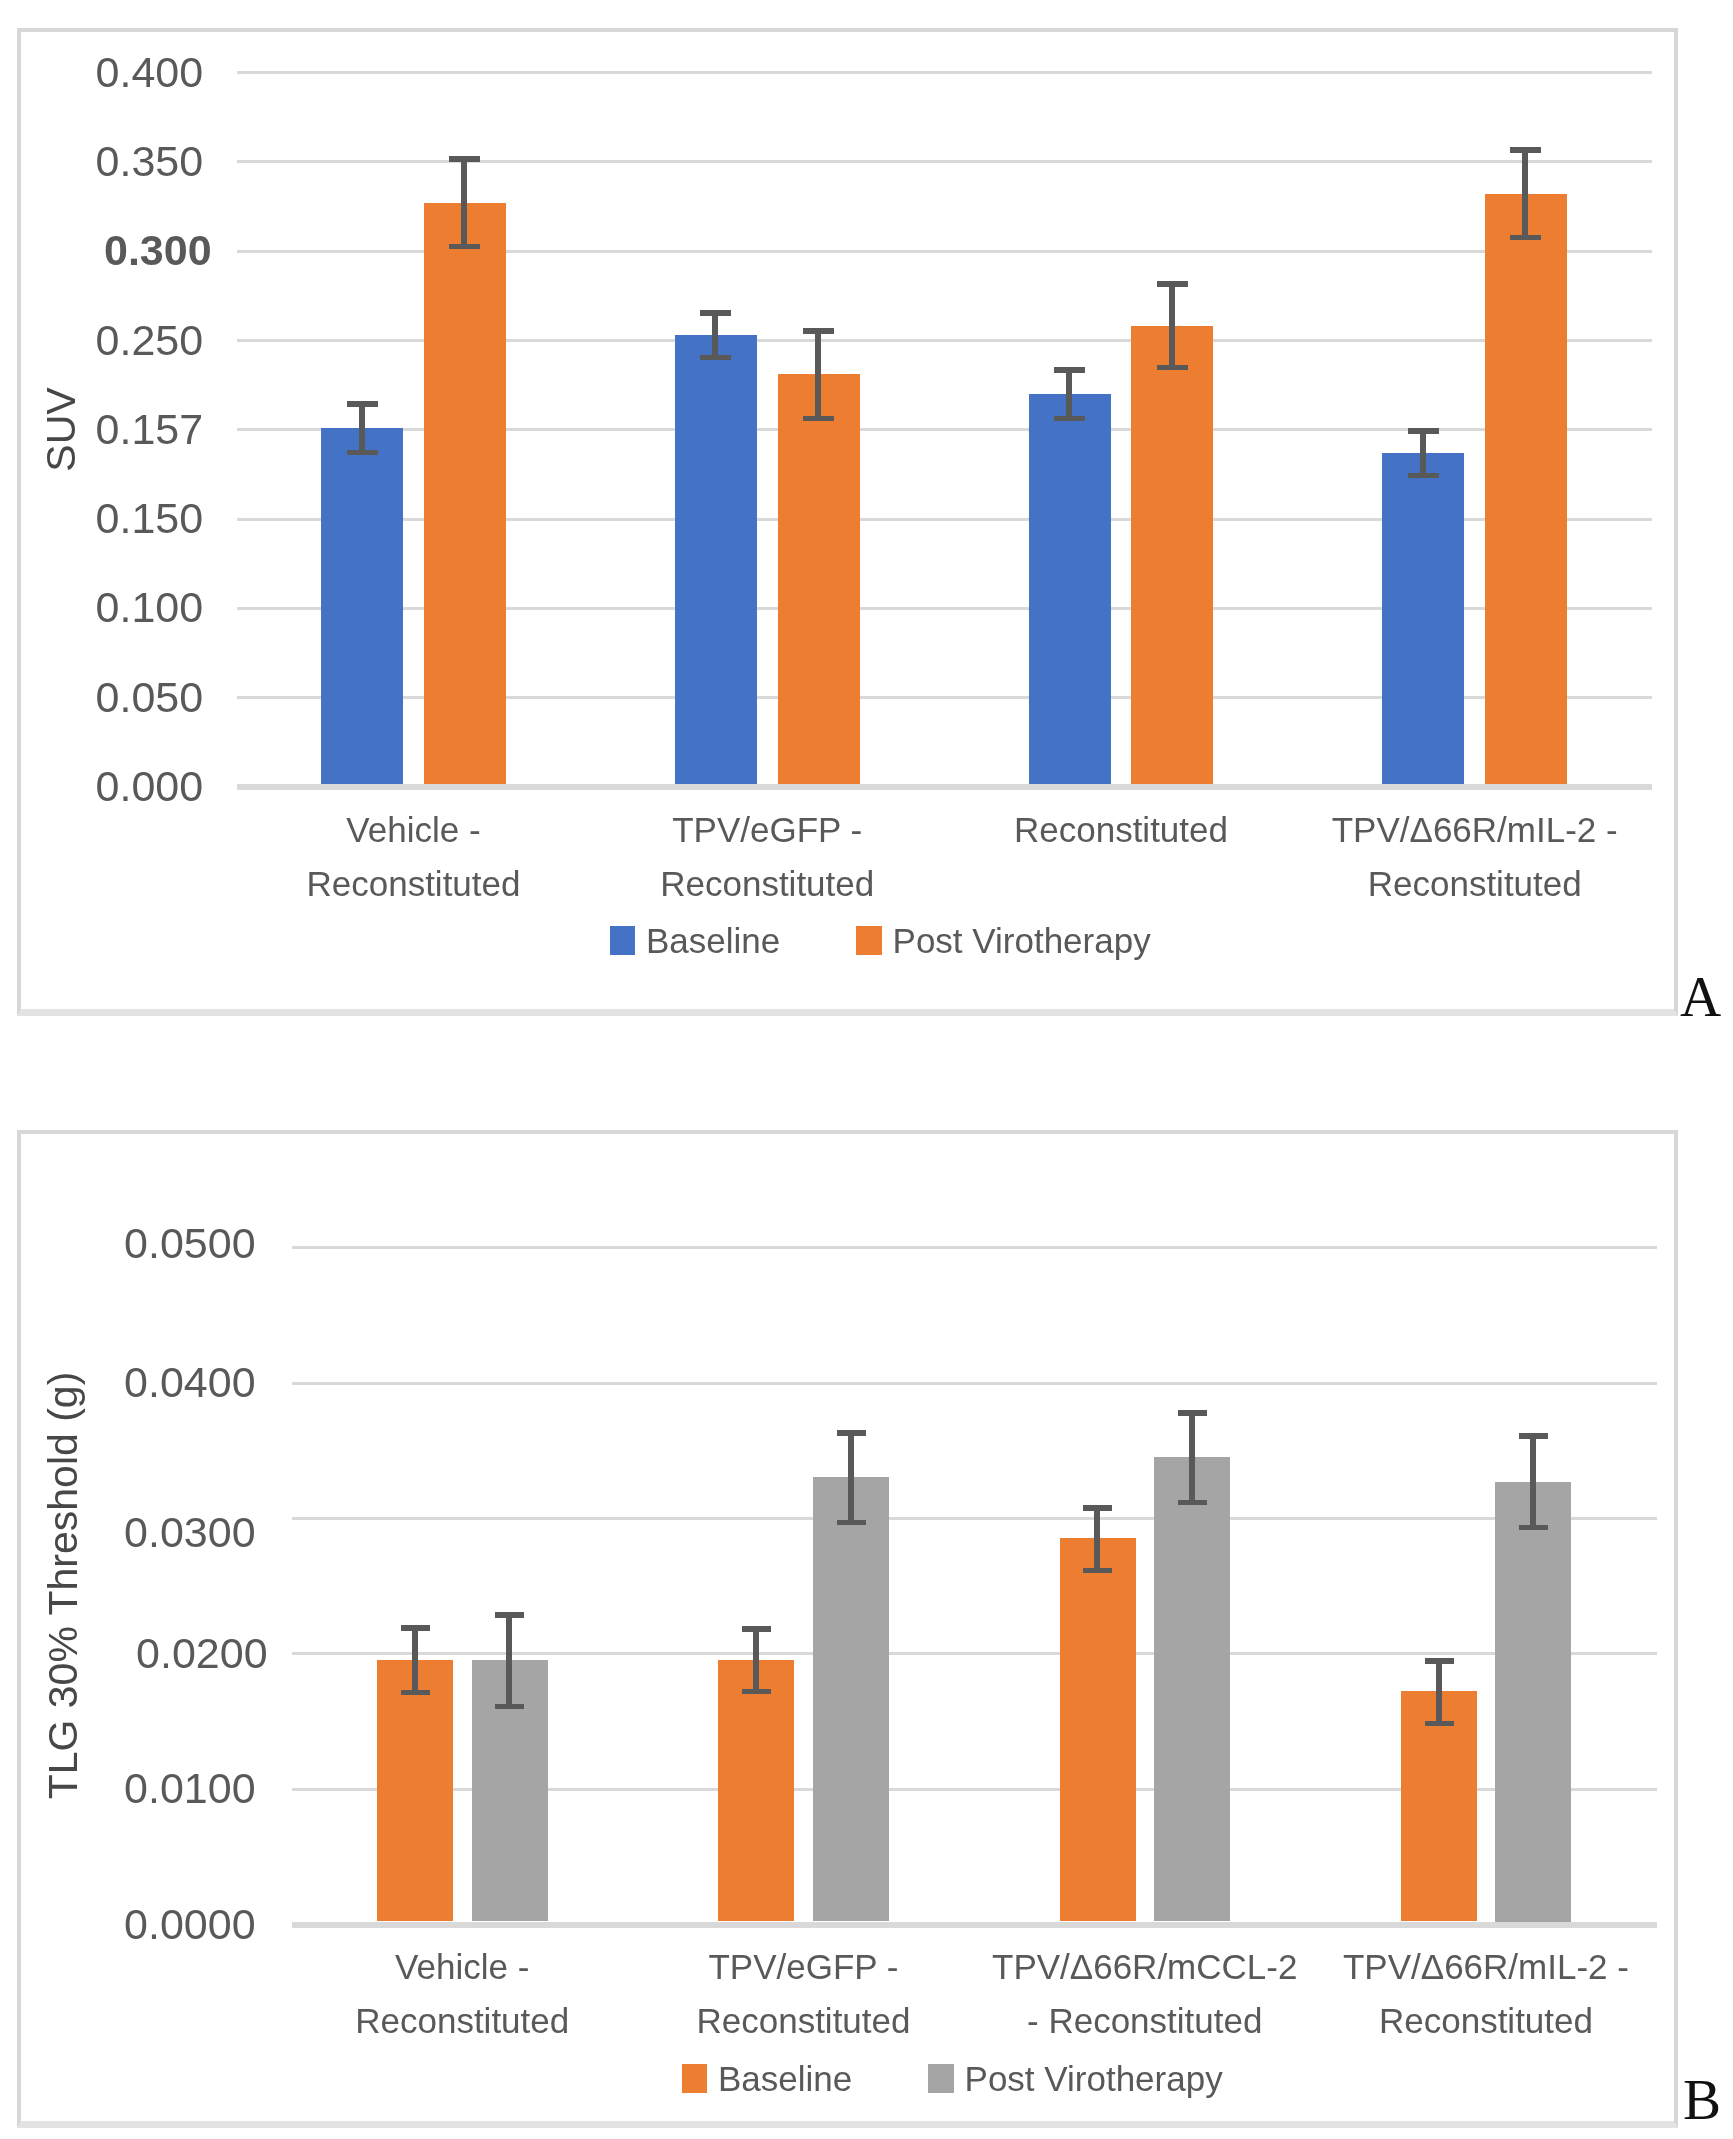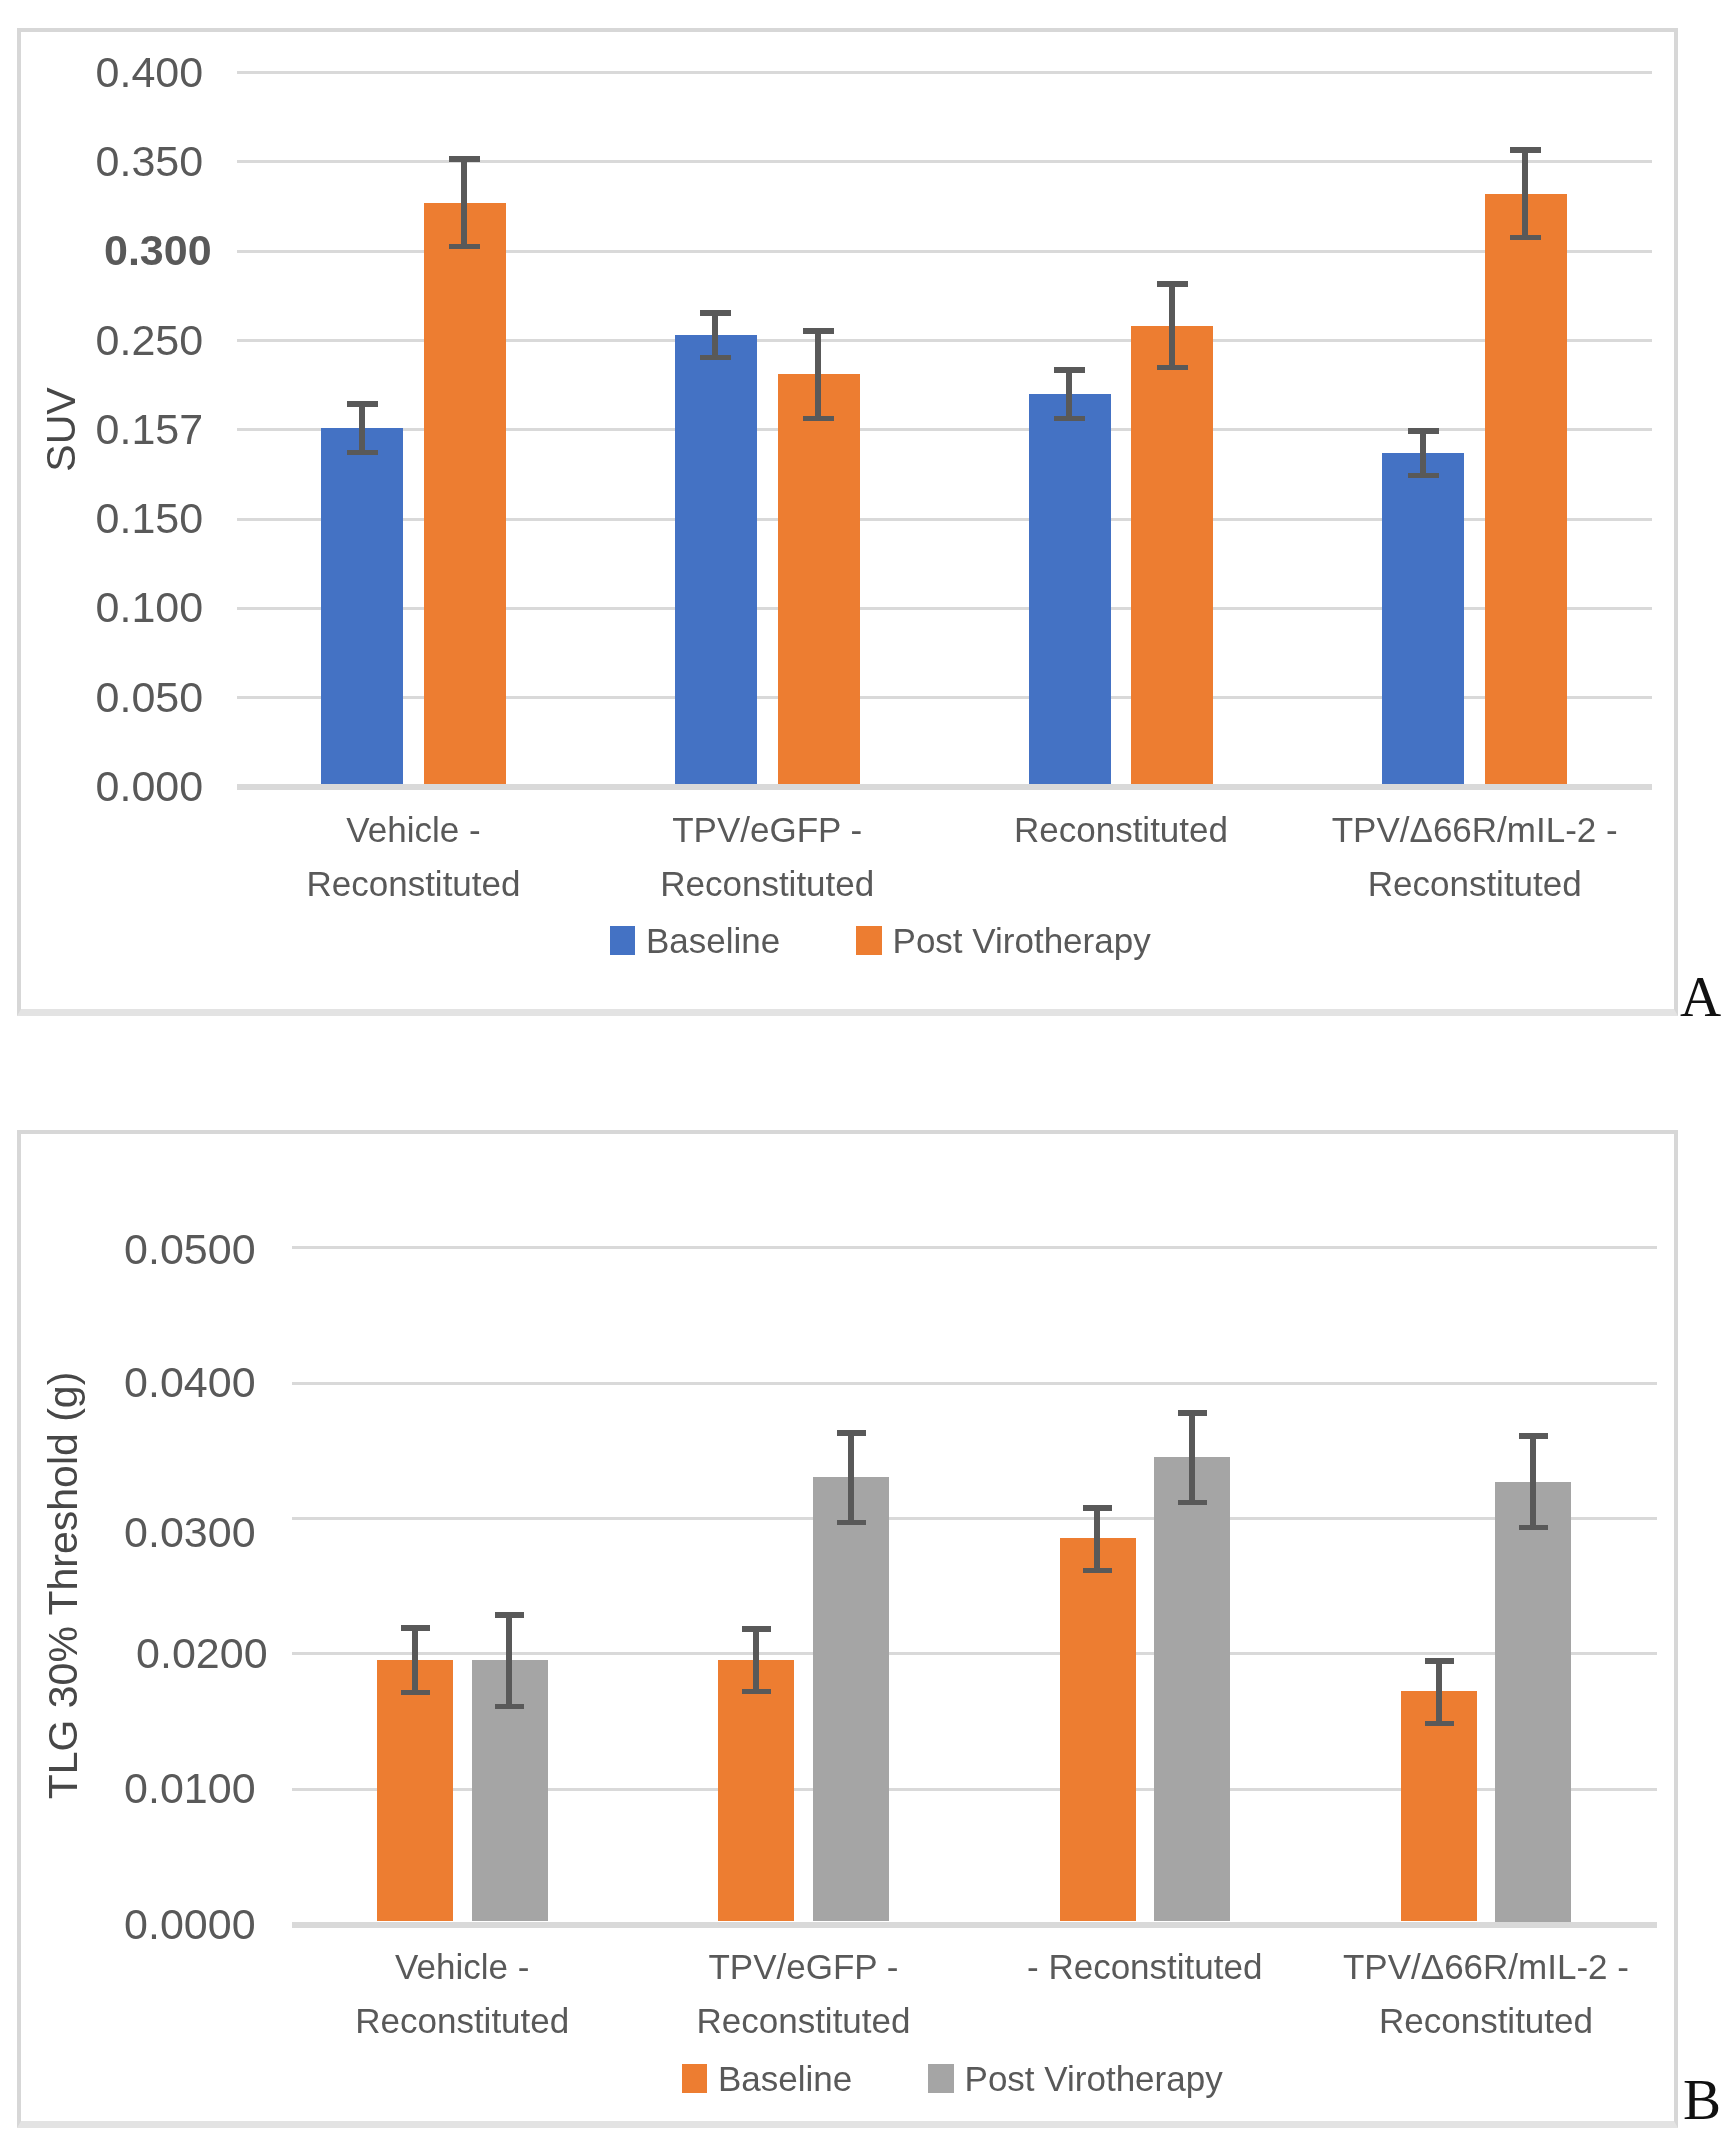--- a/index.html
+++ b/index.html
@@ -146,21 +146,21 @@
           <div class="legend-swatch" style="background: rgb(237, 125, 49);"></div>
           <div class="legend-label">Post Virotherapy</div>
         </div>
       </div>
   </section>
 
   <section class="panel" id="panel-b">
     <div class="y-title" id="ytitle-b" style="left: -400px; top: 425px;">TLG 30% Threshold (g)</div>
     <div id="plot-b">
         <div class="grid-line" style="left: 271px; width: 1365px; top: 112px;"></div>
-        <div class="tick-label" style="left: 69px; width: 166px; top: 89px;">0.0500</div>
+        <div class="tick-label" style="left: 69px; width: 166px; top: 83px;">0.0500</div>
         <div class="grid-line" style="left: 271px; width: 1365px; top: 248px;"></div>
         <div class="tick-label" style="left: 69px; width: 166px; top: 222px;">0.0400</div>
         <div class="grid-line" style="left: 271px; width: 1365px; top: 383px;"></div>
         <div class="tick-label" style="left: 69px; width: 166px; top: 372px;">0.0300</div>
         <div class="grid-line" style="left: 271px; width: 1365px; top: 518px;"></div>
         <div class="tick-label" style="left: 81px; width: 166px; top: 493px;">0.0200</div>
         <div class="grid-line" style="left: 271px; width: 1365px; top: 654px;"></div>
         <div class="tick-label" style="left: 69px; width: 166px; top: 628px;">0.0100</div>
         <div class="axis-line" style="left: 271px; width: 1365px; top: 788px;"></div>
         <div class="tick-label" style="left: 69px; width: 166px; top: 764px;">0.0000</div>
@@ -216,20 +216,21 @@
     <div class="x-labels" id="xlabels-b" style="left: 271px; top: 806px; width: 1365px;">
         <div class="cat-label">
           <div>Vehicle -</div>
           <div>Reconstituted</div>
         </div>
         <div class="cat-label">
           <div>TPV/eGFP -</div>
           <div>Reconstituted</div>
         </div>
         <div class="cat-label">
+          <div>TPV/Δ66R/mCCL-2</div>
           <div>- Reconstituted</div>
         </div>
         <div class="cat-label">
           <div>TPV/Δ66R/mIL-2 -</div>
           <div>Reconstituted</div>
         </div>
       </div>
     <div class="legend" id="legend-b" style="left: 271px; top: 927px; width: 1365px; transform: translateX(-22px);">
         <div class="legend-item">
           <div class="legend-swatch" style="background: rgb(237, 125, 49);"></div>

